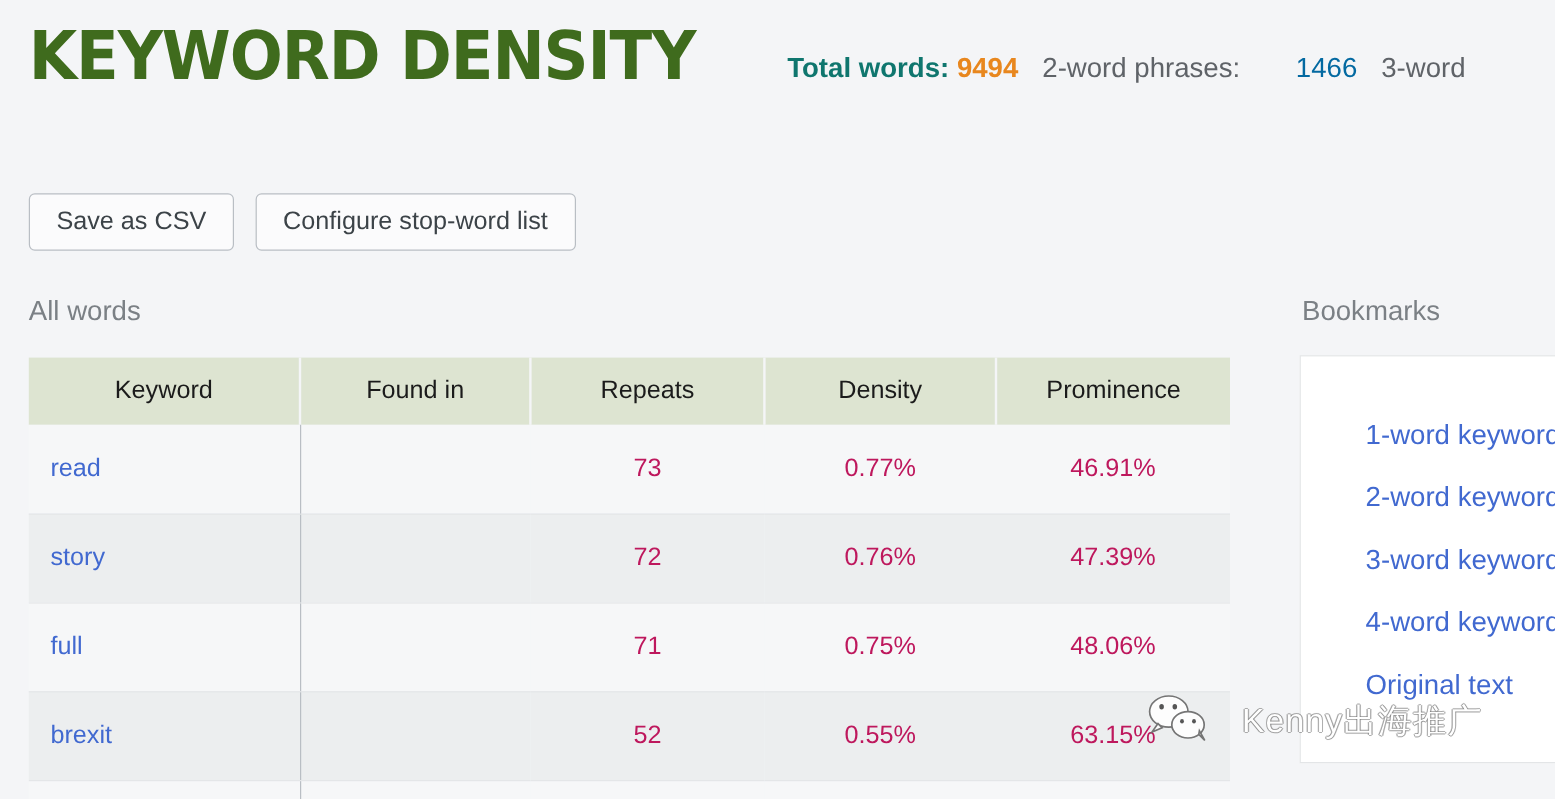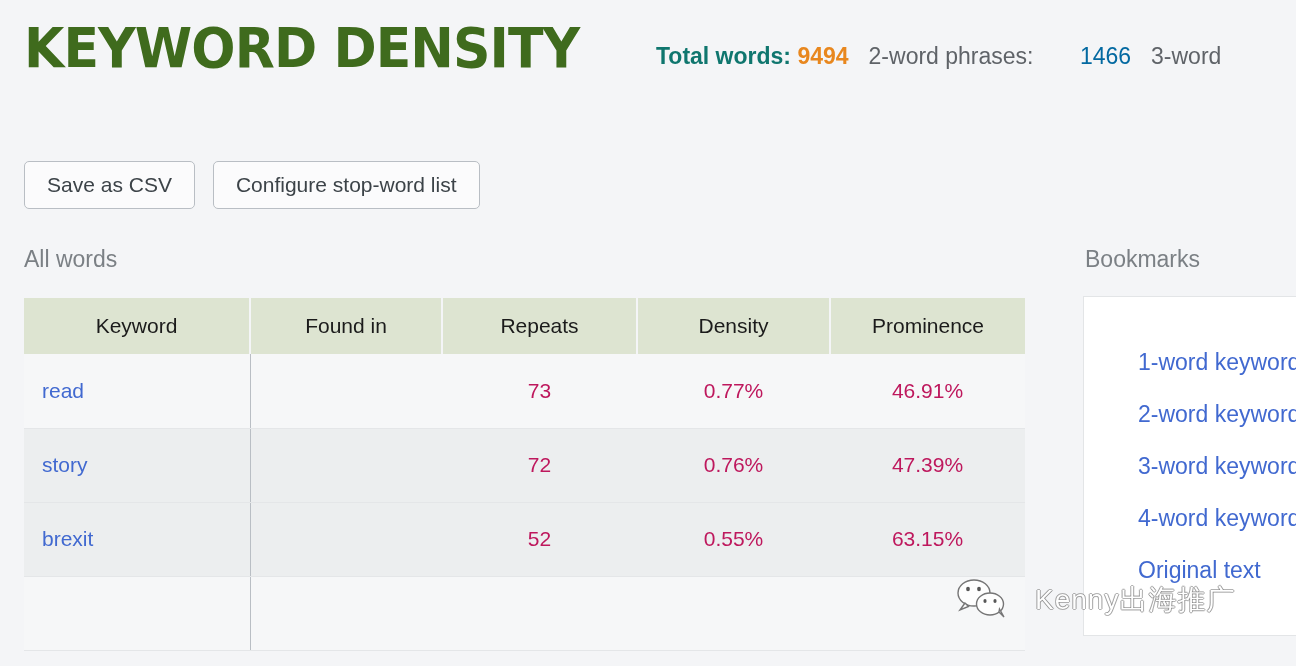--- a/index.html
+++ b/index.html
@@ -243,20 +243,27 @@
         <td class="cell-num">0.77%</td>
         <td class="cell-num">46.91%</td>
       </tr>
       <tr class="row-odd">
         <td class="cell-keyword"><a class="keyword-link">story</a></td>
         <td class="cell-found"></td>
         <td class="cell-num">72</td>
         <td class="cell-num">0.76%</td>
         <td class="cell-num">47.39%</td>
       </tr>
+      <tr class="row-even">
+        <td class="cell-keyword"><a class="keyword-link">full</a></td>
+        <td class="cell-found"></td>
+        <td class="cell-num">71</td>
+        <td class="cell-num">0.75%</td>
+        <td class="cell-num">48.06%</td>
+      </tr>
       <tr class="row-odd">
         <td class="cell-keyword"><a class="keyword-link">brexit</a></td>
         <td class="cell-found"></td>
         <td class="cell-num">52</td>
         <td class="cell-num">0.55%</td>
         <td class="cell-num">63.15%</td>
       </tr>
       <tr class="row-even">
         <td class="cell-keyword"></td>
         <td class="cell-found"></td>

